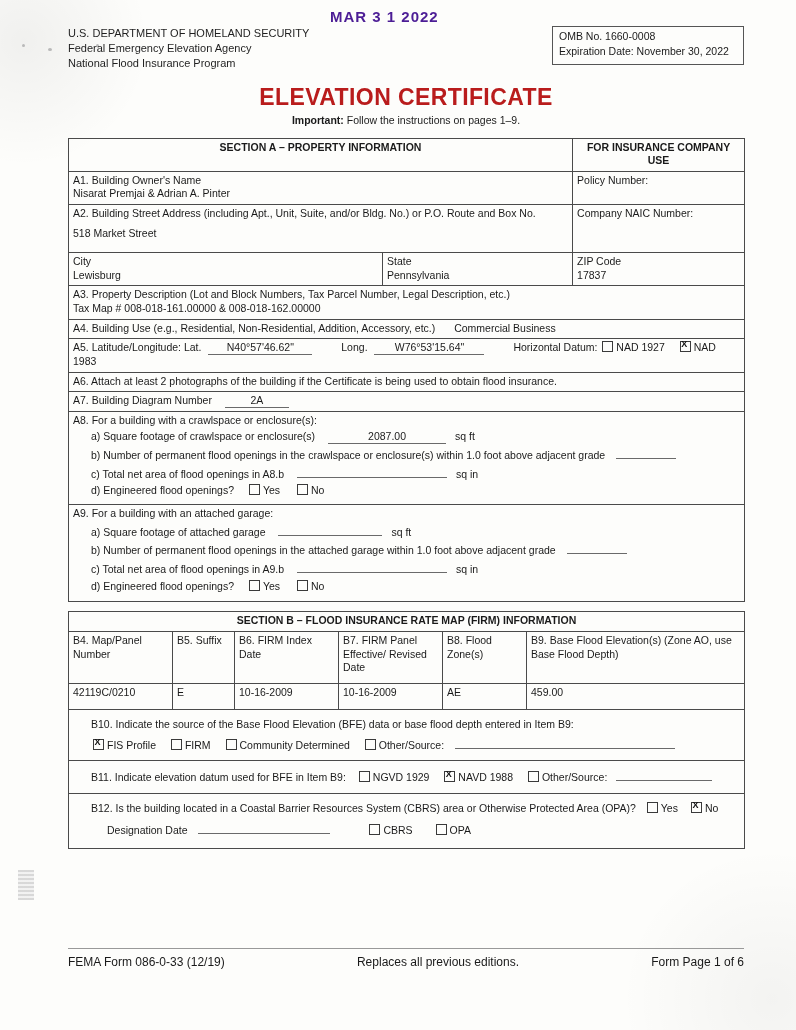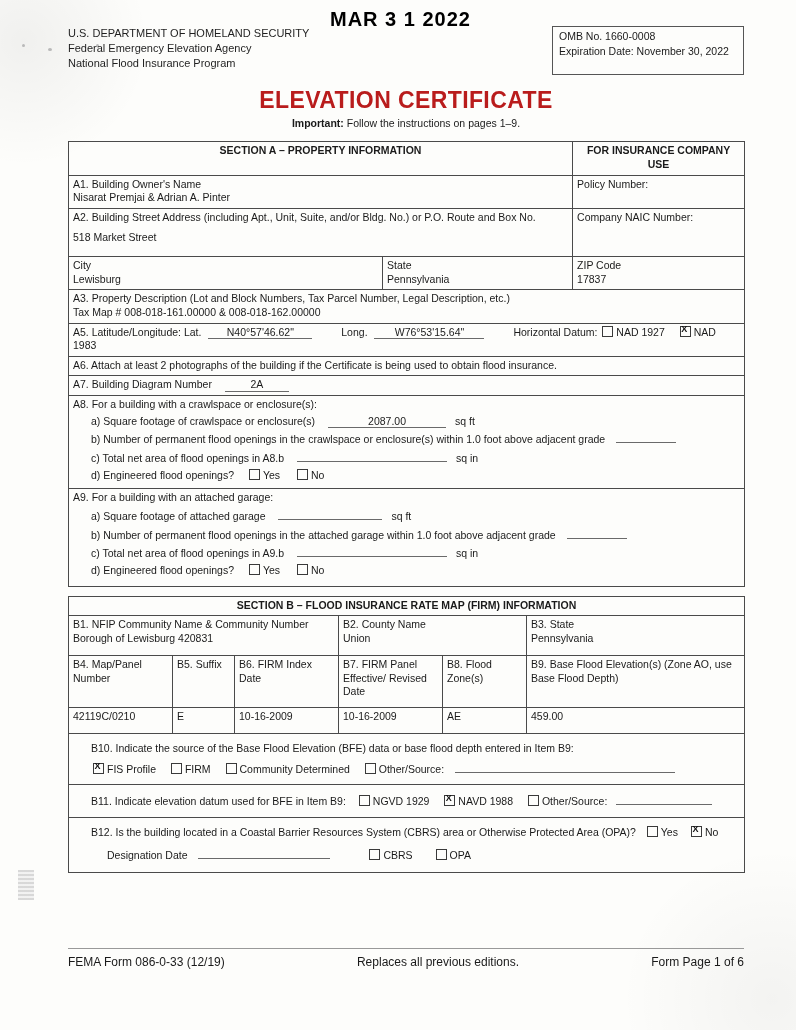--- a/index.html
+++ b/index.html
@@ -34,44 +34,44 @@
     position: absolute;
     left: 68px;
     top: 26px;
     width: 676px;
   }
   .datestamp {
     position: absolute;
     left: 330px;
     top: 8px;
     font-family: "Liberation Sans", sans-serif;
-    font-size: 20px;
+    font-size: 15px;
     letter-spacing: 1px;
-    color: #000000;
+    color: #4c1d95;
     font-weight: bold;
   }
   .speck {
     position: absolute;
     background: #b9b9b9;
     border-radius: 50%;
   }
   .header-row {
     display: flex;
     justify-content: space-between;
     align-items: flex-start;
     gap: 35px;
   }
   .agency {
     font-size: 11px;
     line-height: 1.38;
     color: #1f1f1f;
   }
   .omb-box {
     border: 1px solid #555;
-    padding: 2px 6px 15px 6px;
+    padding: 2px 6px 5px 6px;
     font-size: 10.5px;
     line-height: 1.45;
     min-width: 178px;
   }
   .title {
     text-align: center;
     font-size: 23px;
     font-weight: bold;
     letter-spacing: 0.4px;
     margin-top: 12px;
@@ -273,20 +273,26 @@
         </td>
       </tr>
       <tr>
         <td colspan="5" class="cellpad">
           <div class="lbl">A3.  Property Description (Lot and Block Numbers, Tax Parcel Number, Legal Description, etc.)</div>
           <div class="val">Tax Map # 008-018-161.00000 &amp; 008-018-162.00000</div>
         </td>
       </tr>
       <tr>
         <td colspan="5" class="cellpad">
+          <span class="lbl">A4.  Building Use (e.g., Residential, Non-Residential, Addition, Accessory, etc.)</span>
+          <span class="val" style="margin-left:16px">Commercial Business</span>
+        </td>
+      </tr>
+      <tr>
+        <td colspan="5" class="cellpad">
           <span class="lbl">A5.  Latitude/Longitude:  Lat.</span>
           <span class="ul" style="min-width:104px;margin-left:4px">N40°57'46.62"</span>
           <span class="lbl" style="margin-left:26px">Long.</span>
           <span class="ul" style="min-width:110px;margin-left:4px">W76°53'15.64"</span>
           <span class="lbl" style="margin-left:26px">Horizontal Datum:</span>
           <span class="chk"></span><span class="lbl">NAD 1927</span>
           <span class="chk x" style="margin-left:12px"></span><span class="lbl">NAD 1983</span>
         </td>
       </tr>
       <tr>
@@ -358,34 +364,20 @@
         <col style="width:104px">
         <col style="width:104px">
         <col style="width:84px">
         <col style="width:218px">
       </colgroup>
       <tbody>
           <tr>
         <td class="sec-head" colspan="6">SECTION B – FLOOD INSURANCE RATE MAP (FIRM) INFORMATION</td>
       </tr>
       <tr>
-        <td colspan="3" class="cellpad" style="height:34px">
-          <div class="lbl">B1. NFIP Community Name &amp; Community Number</div>
-          <div class="val">Borough of Lewisburg   420831</div>
-        </td>
-        <td colspan="2" class="cellpad">
-          <div class="lbl">B2. County Name</div>
-          <div class="val">Union</div>
-        </td>
-        <td class="cellpad">
-          <div class="lbl">B3.  State</div>
-          <div class="val">Pennsylvania</div>
-        </td>
-      </tr>
-      <tr>
         <td class="tbl-hd" style="height:46px">B4. Map/Panel Number</td>
         <td class="tbl-hd">B5. Suffix</td>
         <td class="tbl-hd">B6.  FIRM Index Date</td>
         <td class="tbl-hd">B7. FIRM Panel Effective/ Revised Date</td>
         <td class="tbl-hd">B8. Flood Zone(s)</td>
         <td class="tbl-hd">B9. Base Flood Elevation(s) (Zone AO, use Base Flood Depth)</td>
       </tr>
       <tr>
         <td class="tbl-val">42119C/0210</td>
         <td class="tbl-val">E</td>

